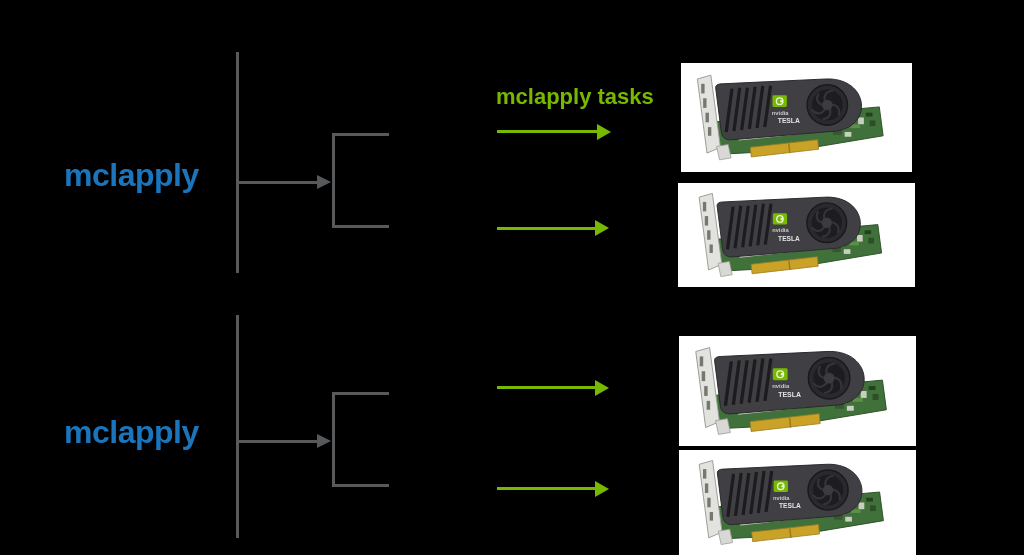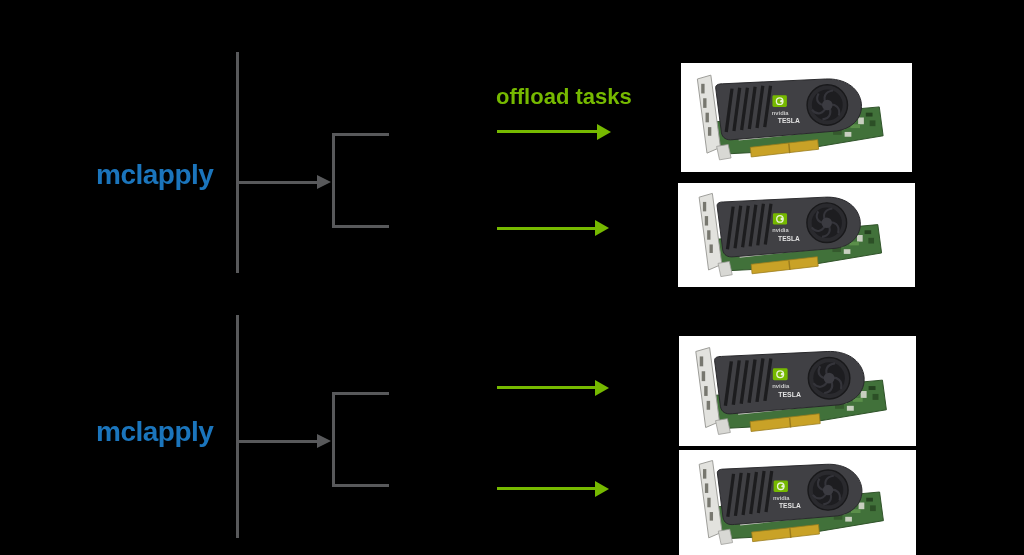--- a/index.html
+++ b/index.html
@@ -11,23 +11,23 @@
     position: relative;
     width: 1024px;
     height: 555px;
     background: #000000;
     overflow: hidden;
     font-family: "Liberation Sans", sans-serif;
   }
 
   .proc-label {
     position: absolute;
-    left: 96px;
+    left: 64px;
     color: #1b75bc;
-    font-size: 28px;
+    font-size: 32px;
     font-weight: bold;
     letter-spacing: -0.5px;
     line-height: 28px;
     white-space: nowrap;
   }
   .vline {
     position: absolute;
     left: 236px;
     width: 3px;
     background: #58595b;
@@ -155,21 +155,21 @@
   <div>
     <div class="proc-label" style="top:161px">mclapply</div>
 
     <div class="vline" style="top:52px;height:221px"></div>
 
     <div class="shaft-gray" style="left:238px;top:181px;width:81px"></div>
     <div class="head-gray" style="left:317px;top:175px"></div>
 
     <div class="bracket" style="top:133px"></div>
 
-    <div class="offload-label">offload tasks</div>
+    <div class="offload-label">mclapply tasks</div>
 
     <div class="shaft-green" style="top:130px;width:100px"></div>
     <div class="head-green" style="left:597px;top:123.5px"></div>
 
     <div class="shaft-green" style="top:226.5px;width:98px"></div>
     <div class="head-green" style="left:595px;top:220px"></div>
 
     <div class="gpu-box" style="left:681px;top:63px;width:231px;height:109px">
       <svg viewBox="0 0 240 110">
         <use href="#gpu-card" xlink:href="#gpu-card"></use>

